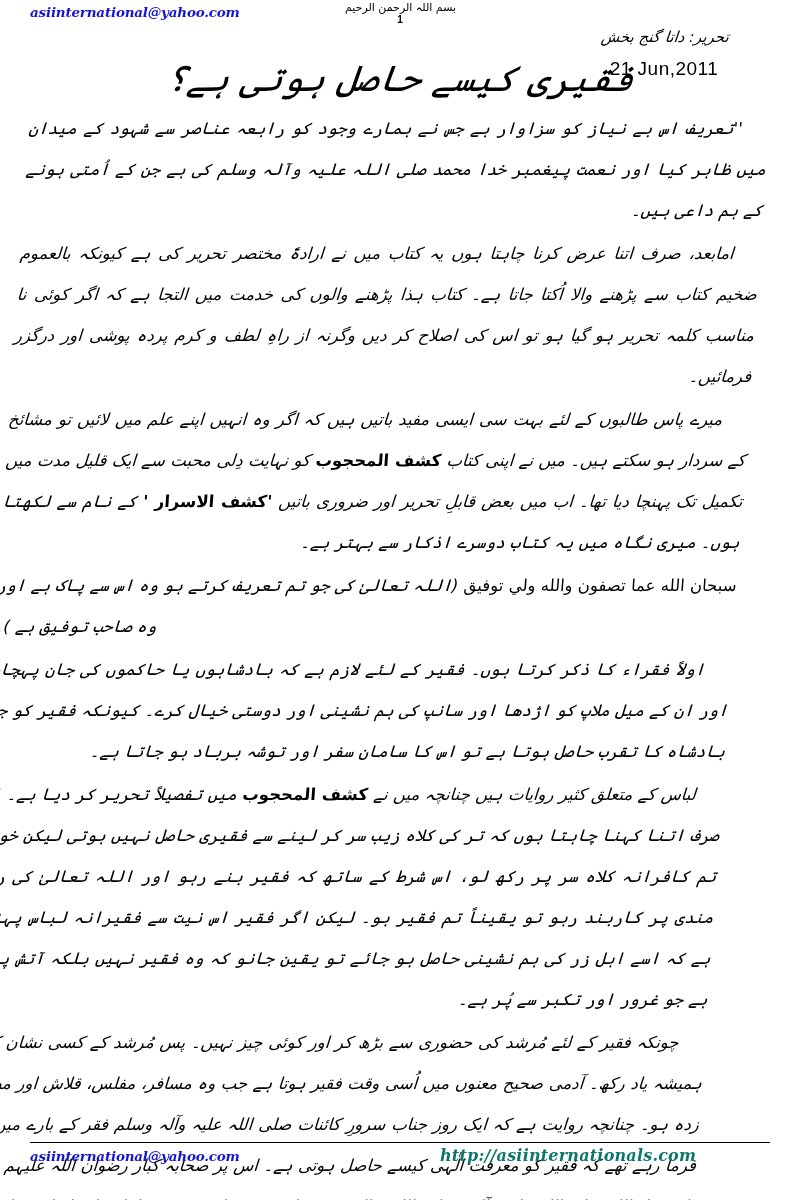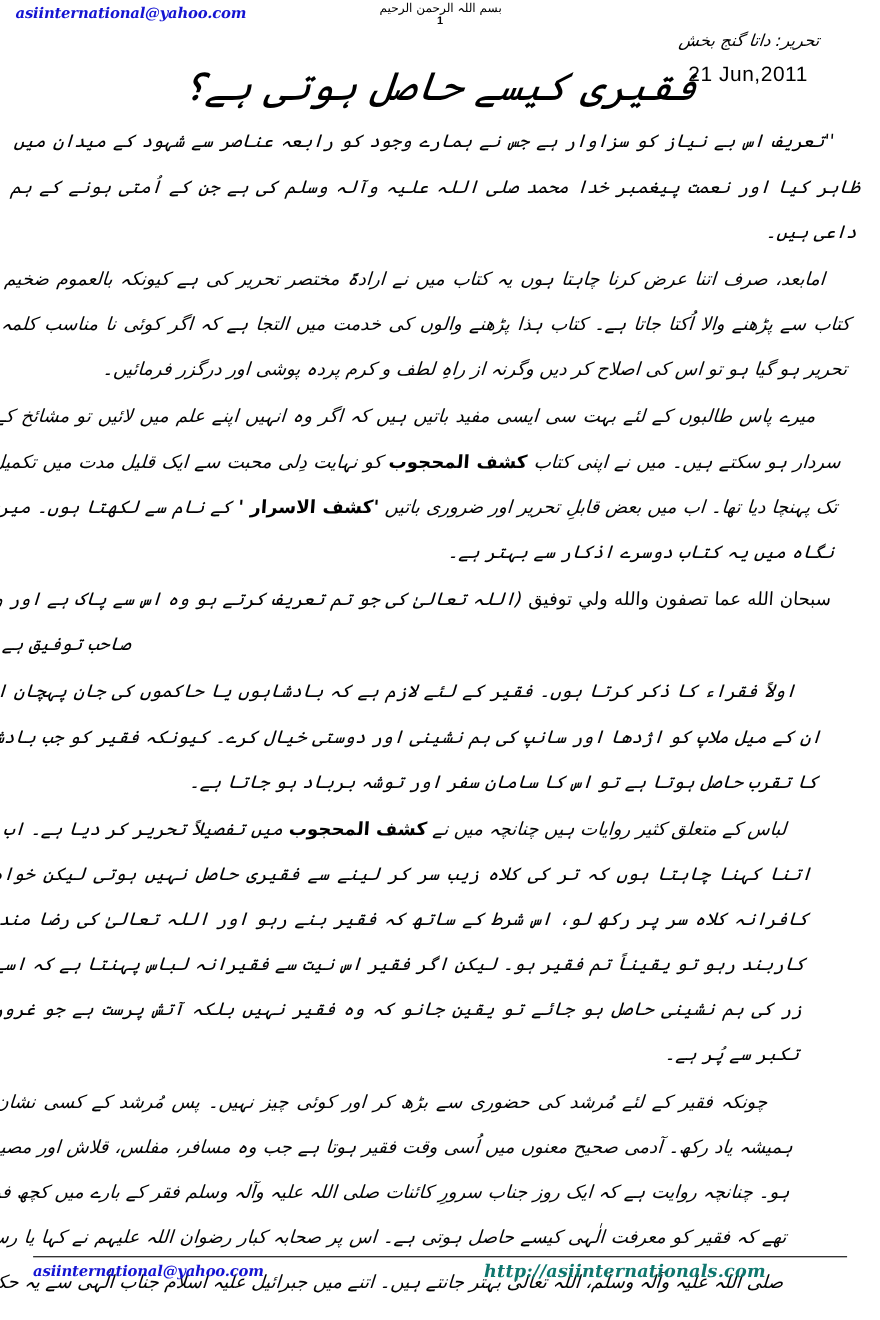--- a/index.html
+++ b/index.html
@@ -15,21 +15,21 @@
     overflow: hidden;
     font-family: "DejaVu Sans", sans-serif;
     color: #000000;
   }
 
   .page {
     position: relative;
     width: 800px;
     height: 1200px;
     box-sizing: border-box;
-    padding: 0 14px;
+    padding: 0 30px;
   }
 
   
   .header {
     position: relative;
     height: 108px;
   }
   .hdr-email {
     position: absolute;
     top: 4px;

